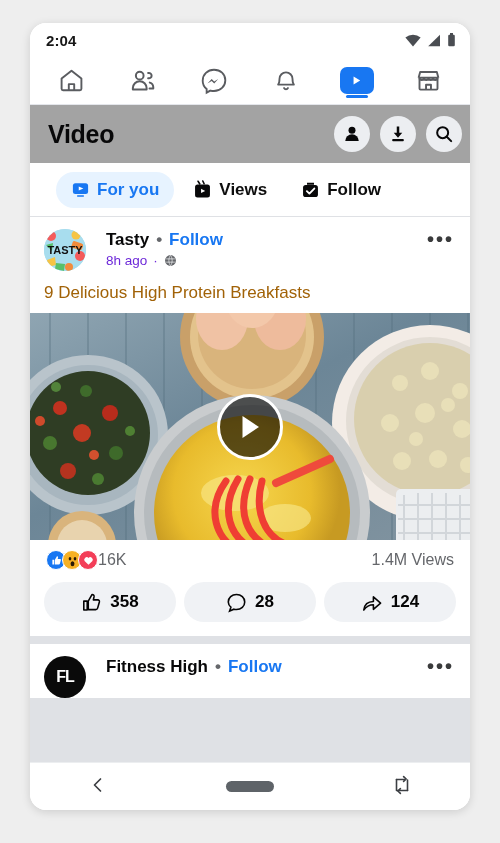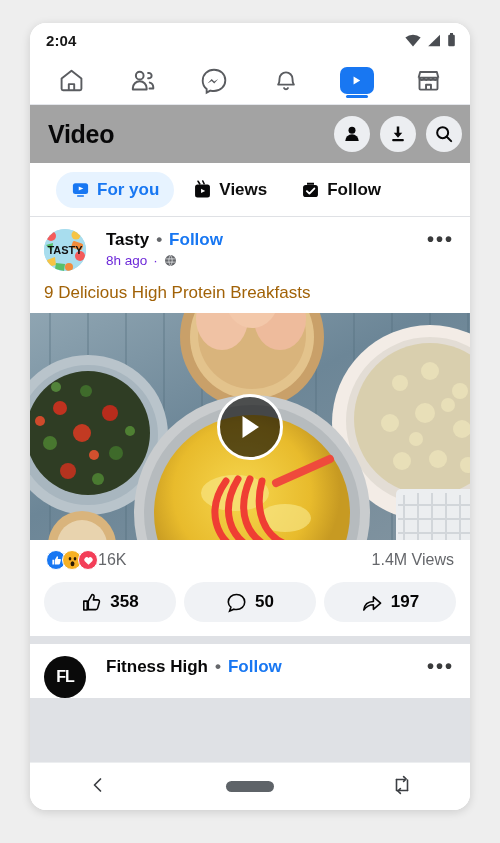--- a/index.html
+++ b/index.html
@@ -415,27 +415,27 @@
             <svg width="21" height="21" viewBox="0 0 24 24" fill="none" stroke="#050505" stroke-width="1.8" stroke-linejoin="round">
               <path d="M3.2 10.4h3.9v10.2H3.2z"></path>
               <path d="M8.3 10.4 12.7 2.8c1.7.1 2.5 1.3 2.2 2.8l-.8 3.4h5.1c1.3 0 2.1 1.2 1.8 2.4l-2 7c-.3 1-1.1 1.7-2.2 1.7H8.3z"></path>
             </svg>
             <span>358</span>
           </div>
           <div class="abtn">
             <svg width="21" height="21" viewBox="0 0 24 24" fill="none" stroke="#050505" stroke-width="1.8">
               <path d="M12 2.8c5.3 0 9.4 3.8 9.4 8.6 0 4.8-4.1 8.6-9.4 8.6-1 0-2-.1-2.9-.4l-5 2.1 1.5-4.3a8.2 8.2 0 0 1-3-6C2.6 6.6 6.7 2.8 12 2.8z"></path>
             </svg>
-            <span>50</span>
+            <span>28</span>
           </div>
           <div class="abtn">
             <svg width="22" height="21" viewBox="0 0 24 24" fill="none" stroke="#050505" stroke-width="1.8" stroke-linejoin="round">
               <path d="M2.6 20.6c.8-6.5 4.8-9.6 11-9.7V5.6l8.2 7.1-8.2 7.1v-5.2c-4.8 0-8.1 1.9-11 6z"></path>
             </svg>
-            <span>197</span>
+            <span>124</span>
           </div>
         </div>
       </div>
 
       <div class="card">
         <div class="posthead">
           <div class="avatar avatar-fl">
             <span>FL</span>
           </div>
           <div class="pmeta">

